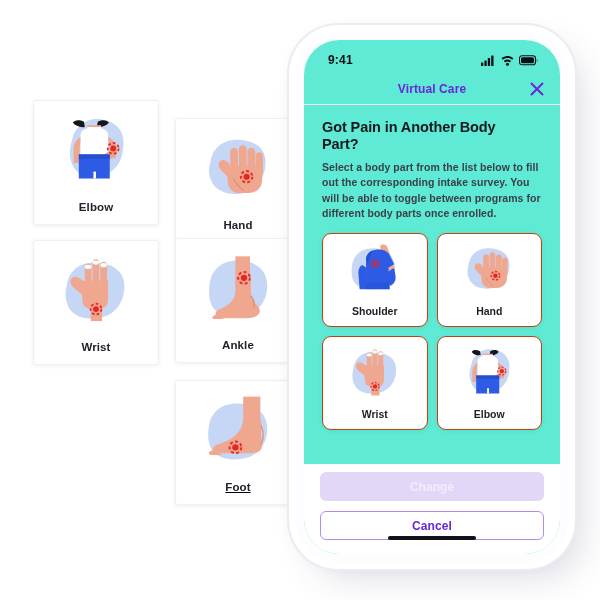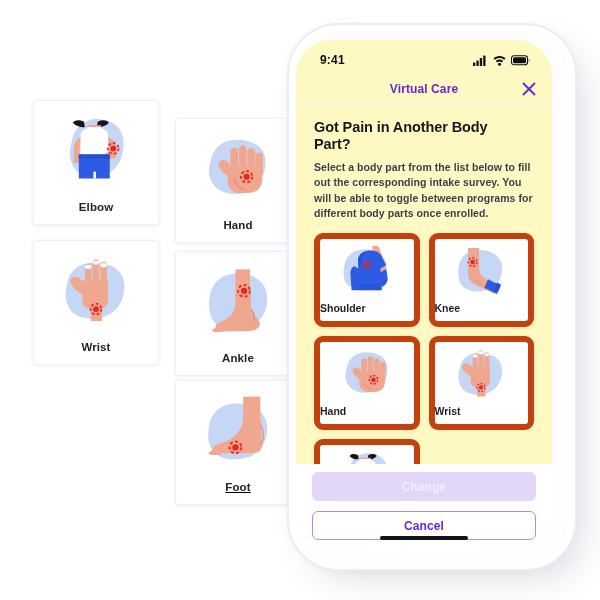--- a/index.html
+++ b/index.html
@@ -59,24 +59,24 @@
     border-radius: 42px;
     box-shadow:
       0 0 0 7px #ffffff,
       0 0 0 9px #eceaf3,
       14px 16px 34px rgba(70,60,110,0.18),
       -2px 0 18px rgba(70,60,110,0.07);
     overflow: hidden;
   }
   #screen {
     position: absolute;
-    left: 0; top: 8px;
+    left: 8px; top: 8px;
     width: 256px;
     height: 514px;
-    background: #fef9c3;
+    background: #5eead4;
     border-radius: 35px;
     overflow: hidden;
   }
 
   
   #statusbar {
     height: 34px;
     display: flex;
     align-items: center;
     justify-content: space-between;
@@ -143,27 +143,27 @@
 
   
   #pgrid {
     margin-top: 11px;
     display: grid;
     grid-template-columns: 1fr 1fr;
     gap: 9px;
   }
   .pcard {
     background: #ffffff;
-    border: 6px solid #c2410c;
+    border: 1px solid #c2410c;
     border-radius: 9px;
     box-shadow: 0 1px 5px rgba(40,40,90,0.07);
     height: 94px;
     display: flex;
     flex-direction: column;
-    align-items: flex-start;
+    align-items: center;
     box-sizing: border-box;
     overflow: hidden;
   }
   .pcard-art {
     flex: 1 1 auto;
     width: 100%;
     display: flex;
     align-items: center;
     justify-content: center;
   }
@@ -283,21 +283,21 @@
             <path d="M34 38h30v22c0 7-4 11-11 11h-8c-7 0-11-4-11-11z" fill="#F0A78F"></path>
             <path d="M44 69h13v16H44z" fill="#F0A78F"></path>
             <g>
               <circle cx="50" cy="71" r="6.29" fill="none" stroke="#E8251F" stroke-width="2.108" stroke-dasharray="3.23 2.448" opacity=".95"></circle>
               <circle cx="50" cy="71" r="3.4" fill="#E8251F"></circle>
             </g>
           </svg>
         </div>
         <div class="bp-label">Wrist</div>
       </div>
-      <div class="bp-card" style="left: 175px; top: 251px; width: 126px; height: 125px;">
+      <div class="bp-card" style="left: 175px; top: 238px; width: 126px; height: 125px;">
         <div class="bp-art">
           <svg width="86" height="86" viewBox="0 0 100 100">
             <path d="M17 45c2-19 16-29 35-28 19 1 32 11 32 29 0 19-11 32-28 35-19 4-35-3-38-16-2-7-2-13-1-20z" fill="#C6D6F5"></path>
             <path d="M47 12h17v36H47z" fill="#F0A78F"></path>
             <path d="M47 40h18v14c0 7 3 11 7 15 4 4 5 9 0 12-4 3-12 3-18 3H36c-6 0-11-1-12-4-1-4 3-6 8-8 9-4 15-11 15-20z" fill="#F0A78F"></path>
             <path d="M24 80c-2 1-4 2-4 3 0 2 3 2 7 2h7z" fill="#F0A78F"></path>
             <path d="M65 58c4 5 5 10 3 14" stroke="#dd8f78" stroke-width="1.4" fill="none" stroke-linecap="round"></path>
             <g>
               <circle cx="57" cy="37" r="6.845000000000001" fill="none" stroke="#E8251F" stroke-width="2.294" stroke-dasharray="3.515 2.664" opacity=".95"></circle>
               <circle cx="57" cy="37" r="3.7" fill="#E8251F"></circle>
@@ -371,37 +371,20 @@
                   <path d="M71 52l9-5 2 12c1 8-2 13-9 16l-3-12z" fill="#2D5BE3"></path>
                   <path d="M36 70h37v10H36z" fill="#2450d0" opacity=".45"></path>
                   <path d="M30 42c-4 2-6 7-6 12l2 26h10V46z" fill="#2D5BE3"></path>
                   <g>
                     <circle cx="50" cy="40" r="6.29" fill="none" stroke="#E8251F" stroke-width="2.108" stroke-dasharray="3.23 2.448" opacity=".95"></circle>
                     <circle cx="50" cy="40" r="3.4" fill="#E8251F"></circle>
                   </g>
                 </svg>
               </div>
               <div class="pcard-label">Shoulder</div>
-            </div>
-            <div class="pcard">
-              <div class="pcard-art">
-                <svg width="64" height="64" viewBox="0 0 100 100">
-                  <path d="M15 45c2-19 16-29 35-28 19 1 33 11 33 29 0 19-11 32-28 35-19 4-36-3-39-16-2-7-2-13-1-20z" fill="#C6D6F5"></path>
-                  <path d="M30 14h17v30c0 10 5 16 13 20l18 9-7 13-22-11C25 68 30 52 30 40z" fill="#F0A78F"></path>
-                  <path d="M30 14h17v18H30z" fill="#F0A78F"></path>
-                  <path d="M61 63l20 10-6 13-20-10z" fill="#2D5BE3"></path>
-                  <path d="M75 68l6 3-5 12-6-3z" fill="#2450d0"></path>
-                  <path d="M37 60c4 5 9 9 15 12" stroke="#dd8f78" stroke-width="1.3" fill="none" stroke-linecap="round"></path>
-                  <g>
-                    <circle cx="37" cy="36" r="6.845000000000001" fill="none" stroke="#E8251F" stroke-width="2.294" stroke-dasharray="3.515 2.664" opacity=".95"></circle>
-                    <circle cx="37" cy="36" r="3.7" fill="#E8251F"></circle>
-                  </g>
-                </svg>
-              </div>
-              <div class="pcard-label">Knee</div>
             </div>
             <div class="pcard">
               <div class="pcard-art">
                 <svg width="64" height="64" viewBox="0 0 100 100">
                   <path d="M18 42c2-17 16-27 33-26 18 1 31 9 31 26 0 18-9 32-25 36-17 4-33-2-38-14-4-9-3-15-1-22z" fill="#C6D6F5"></path>
                   <path d="M41 30c0-2.6 2-4.6 4.4-4.6S50 27.4 50 30v24h-9z" fill="#F0A78F"></path>
                   <path d="M51 27c0-2.6 2-4.6 4.4-4.6S60 24.4 60 27v27h-9z" fill="#F0A78F"></path>
                   <path d="M61 30c0-2.6 2-4.6 4.3-4.6S70 27.4 70 30v24h-9z" fill="#F0A78F"></path>
                   <path d="M70.5 35c0-2.5 1.9-4.4 4.2-4.4S79 32.5 79 35v20h-8.5z" fill="#F0A78F"></path>
                   <path d="M40 44c-3-4-8-6-11-3s-1 8 2 11l9 9z" fill="#F0A78F"></path>

